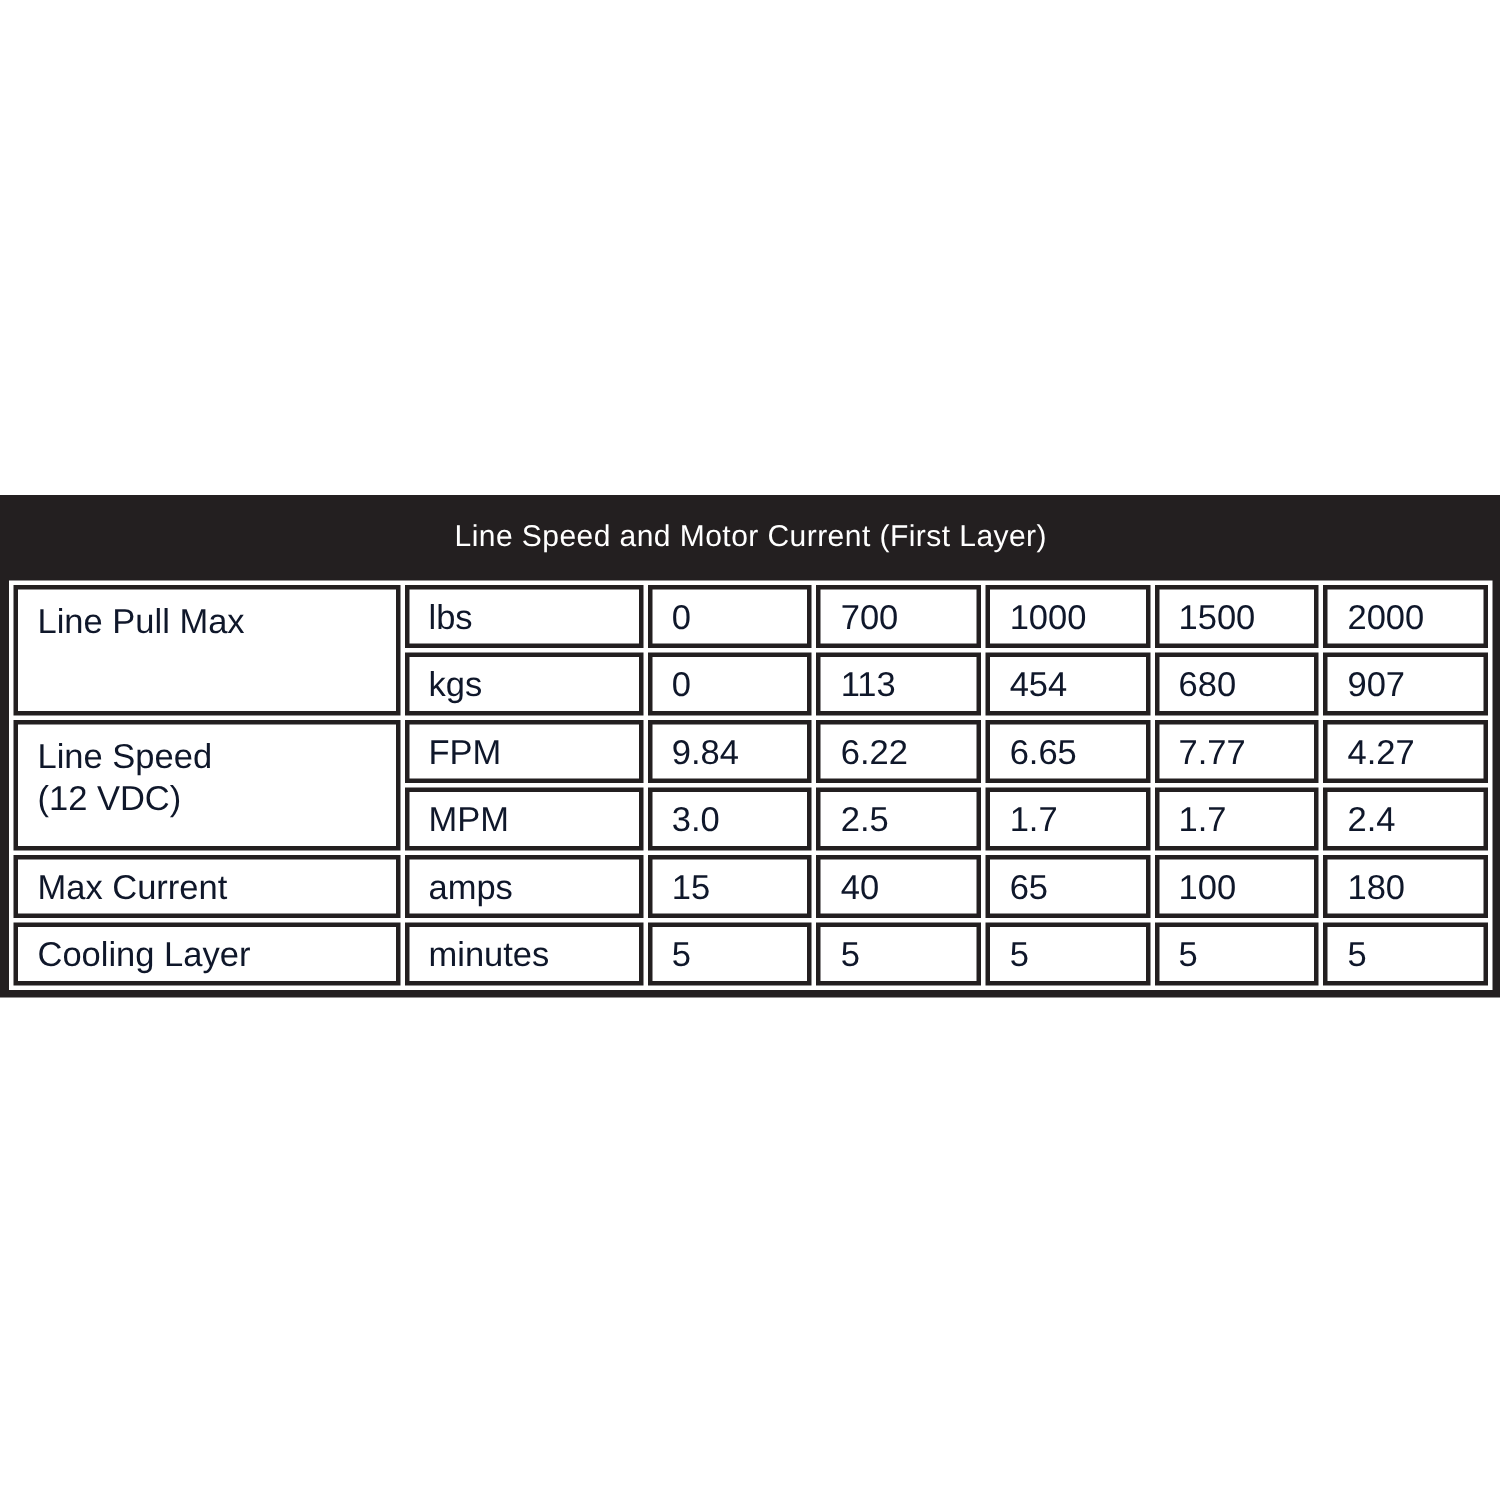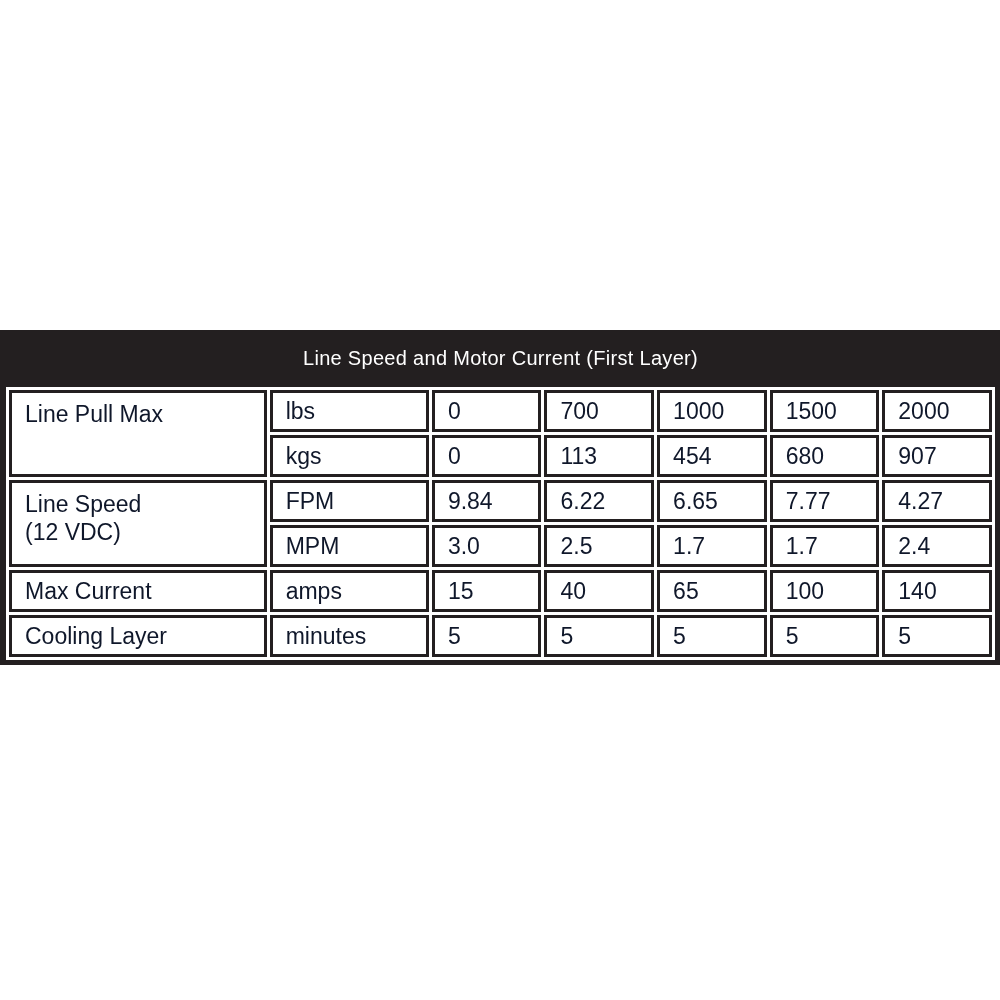--- a/index.html
+++ b/index.html
@@ -124,21 +124,21 @@
           <td>2.4</td>
         </tr>
 
         <tr>
           <td>Max Current</td>
           <td>amps</td>
           <td>15</td>
           <td>40</td>
           <td>65</td>
           <td>100</td>
-          <td>140</td>
+          <td>180</td>
         </tr>
 
         <tr>
           <td>Cooling Layer</td>
           <td>minutes</td>
           <td>5</td>
           <td>5</td>
           <td>5</td>
           <td>5</td>
           <td>5</td>

